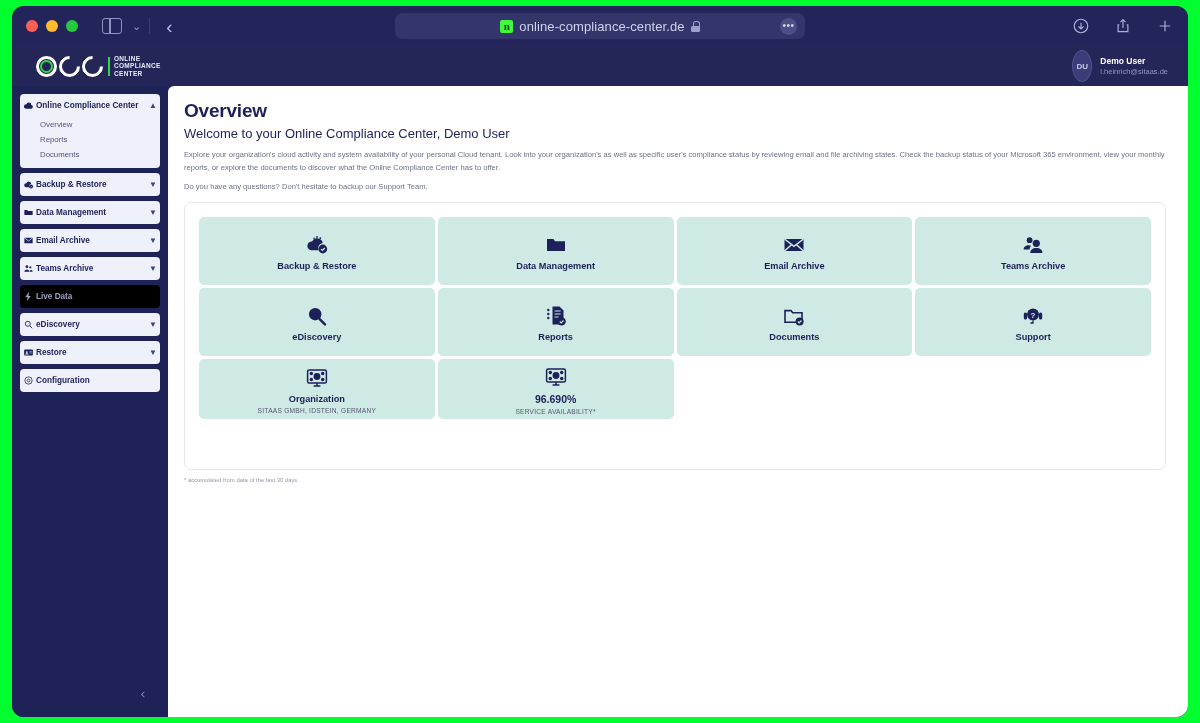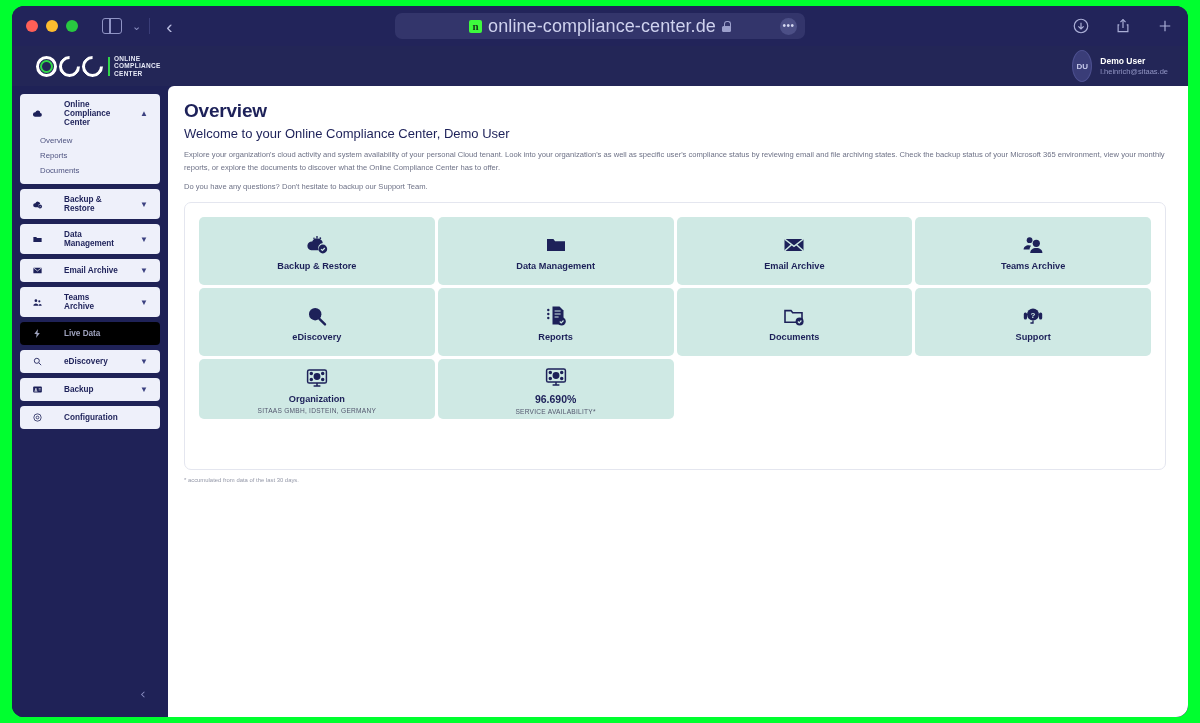--- a/index.html
+++ b/index.html
@@ -78,21 +78,21 @@
     justify-content: center;
     gap: 6px;
     padding: 0 10px;
   }
   .favicon-n {
     width: 13px; height: 13px; background: #3dfa3d; border-radius: 2px;
     color: #14331a; font-size: 11px; font-weight: 700;
     display: flex; align-items: center; justify-content: center;
     font-family: "Liberation Serif", serif; line-height: 1;
   }
-  .url-text { color: #cfd2ee; font-size: 18px; letter-spacing: .1px; }
+  .url-text { color: #cfd2ee; font-size: 13px; letter-spacing: .1px; }
   .lock-ico { width: 9px; height: 11px; position: relative; display: inline-block; }
   .lock-ico::before {
     content: ""; position: absolute; bottom: 0; left: 0; width: 9px; height: 6px;
     background: #9b9fcb; border-radius: 1.5px;
   }
   .lock-ico::after {
     content: ""; position: absolute; top: 0; left: 2px; width: 5px; height: 6px;
     border: 1.4px solid #9b9fcb; border-bottom: none; border-radius: 3px 3px 0 0;
   }
   .url-more {
@@ -181,22 +181,22 @@
     padding: 8px 8px 0 8px;
     position: relative;
   }
   .nav-group {
     background: #eef0fa;
     border-radius: 4px;
     margin-bottom: 5px;
     overflow: hidden;
   }
   .nav-head {
-    display: flex; align-items: center; gap: 21px;
-    padding: 6px 12px;
+    display: flex; align-items: center; gap: 2px;
+    padding: 6px 3px;
     color: #1d2159; font-size: 8.2px; font-weight: 700;
   }
   .nav-head .chev { margin-left: auto; font-size: 8px; color: #3c4180; }
   .nav-ico { width: 11px; height: 11px; flex: 0 0 11px; color: #1d2159; }
   .nav-ico svg { width: 100%; height: 100%; display: block; }
   .nav-sub { padding: 0 7px 6px 20px; }
   .nav-sub-item {
     color: #4f5480; font-size: 7.8px; padding: 2.5px 0; line-height: 1.3;
   }
   .nav-group.disabled { background: #000000; text-align: right; }
@@ -444,21 +444,21 @@
         <div class="nav-group">
           <div class="nav-head">
             <span class="nav-ico">
               <svg viewBox="0 0 24 24" fill="currentColor">
                   <rect x="2.5" y="5.5" width="19" height="13" rx="2"></rect>
                   <circle cx="8.5" cy="11" r="2" fill="#eef0fa"></circle>
                   <path d="M5 16.2c0-1.6 1.6-2.6 3.5-2.6s3.5 1 3.5 2.6z" fill="#eef0fa"></path>
                   <path d="M14.5 10h4.5M14.5 13h4.5" stroke="#eef0fa" stroke-width="1.3"></path>
                 </svg>
             </span>
-            <span>Backup</span>
+            <span>Restore</span>
             <span class="chev">▼</span>
           </div>
         </div>
 
         <div class="nav-group">
           <div class="nav-head">
             <span class="nav-ico">
               <svg viewBox="0 0 24 24" fill="none" stroke="currentColor" stroke-width="1.7">
                   <circle cx="12" cy="12" r="3"></circle>
                   <circle cx="12" cy="12" r="8"></circle>

